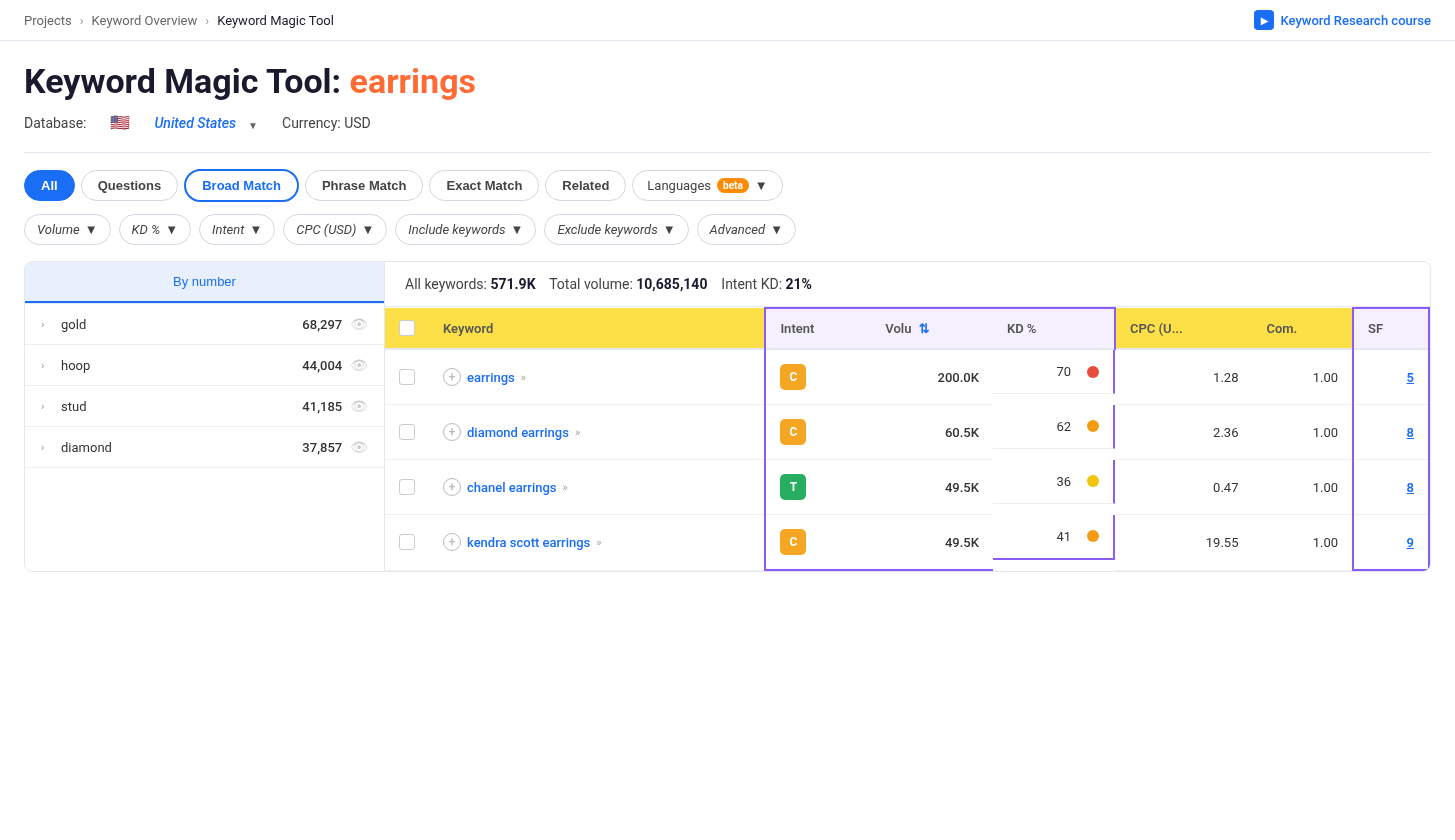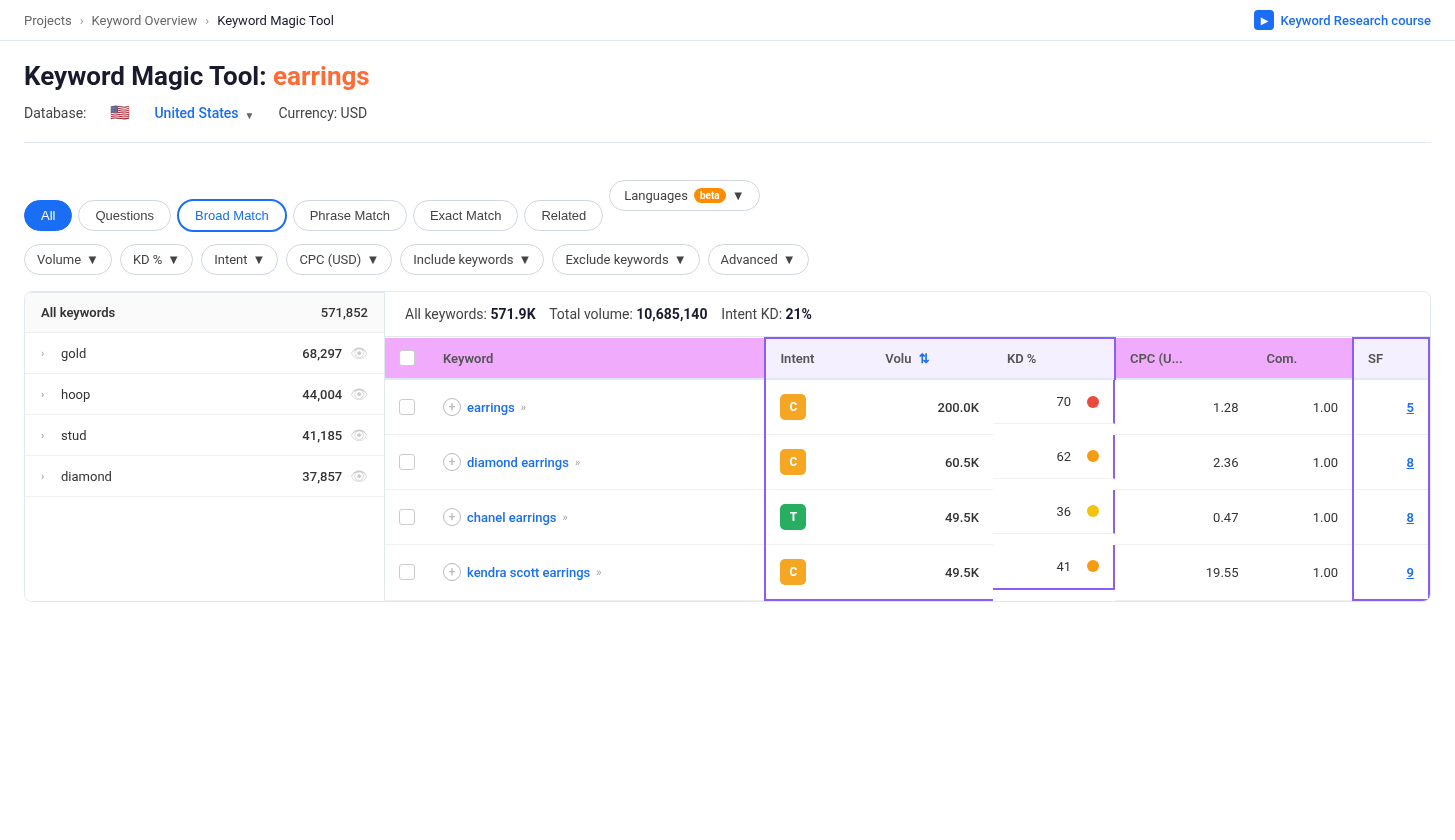--- a/index.html
+++ b/index.html
@@ -9,39 +9,39 @@
     .breadcrumb { display: flex; align-items: center; gap: 8px; color: #666; font-size: 13px; }
     .breadcrumb span { color: #666; }
     .breadcrumb .chevron { color: #999; }
     .breadcrumb .current { color: #1a1a2e; font-weight: 400; }
     .top-bar-right { display: flex; align-items: center; gap: 16px; }
     .course-link { display: flex; align-items: center; gap: 6px; color: #1a6ef5; font-size: 13px; font-weight: 500; cursor: pointer; }
     .course-icon { width: 20px; height: 20px; background: #1a6ef5; border-radius: 4px; display: flex; align-items: center; justify-content: center; color: white; font-size: 10px; }
 
     .main-content { padding: 20px 24px; background: #fff; min-height: 100vh; }
 
-    .page-title { font-size: 26px; font-weight: 700; color: #1a1a2e; margin-bottom: 12px; }
+    .page-title { font-size: 34px; font-weight: 700; color: #1a1a2e; margin-bottom: 12px; }
     .page-title .keyword-highlight { color: #ff6b35; }
 
     .database-row { display: flex; align-items: center; gap: 24px; margin-bottom: 20px; color: #444; font-size: 14px; }
-    .database-value { display: flex; align-items: flex-end; gap: 6px; color: #1a6ef5; cursor: pointer; font-weight: 500; }
+    .database-value { display: flex; align-items: flex-end; gap: 12px; color: #1a6ef5; cursor: pointer; font-weight: 500; font-style: italic; }
     .flag { font-size: 16px; }
     .chevron-down { font-size: 10px; color: #666; }
     .currency { color: #444; }
     .divider-line { border: none; border-top: 1px solid #e2e8f0; margin-bottom: 16px; }
 
     .filter-tabs { display: flex; align-items: center; gap: 6px; margin-bottom: 12px; flex-wrap: wrap; }
-    .tab-btn { padding: 7px 16px; border-radius: 20px; border: 1px solid #d0d7e0; background: #fff; color: #444; font-size: 13px; font-weight: 400; cursor: pointer; margin-top: 40px; }
+    .tab-btn { padding: 7px 16px; border-radius: 20px; border: 1px solid #d0d7e0; background: #fff; color: #444; font-size: 13px; font-weight: 700; cursor: pointer; }
     .tab-btn.active { background: #1a6ef5; color: #fff; border-color: #1a6ef5; }
     .tab-btn.active-outline { background: #fff; color: #1a6ef5; border-color: #1a6ef5; border-width: 2px; }
     .languages-btn { display: flex; align-items: center; gap: 6px; padding: 7px 14px; border-radius: 20px; border: 1px solid #d0d7e0; background: #fff; color: #444; font-size: 13px; cursor: pointer; }
     .beta-badge { background: #ff8c00; color: white; font-size: 10px; font-weight: 700; padding: 2px 6px; border-radius: 10px; }
 
     .filter-row { display: flex; align-items: center; gap: 8px; margin-bottom: 16px; flex-wrap: wrap; }
-    .filter-dropdown { display: flex; align-items: center; gap: 5px; padding: 7px 12px; border-radius: 20px; border: 1px solid #d0d7e0; background: #fff; color: #444; font-size: 13px; cursor: pointer; white-space: nowrap; }
+    .filter-dropdown { display: flex; align-items: center; gap: 5px; padding: 7px 12px; border-radius: 20px; border: 1px solid #d0d7e0; background: #fff; color: #444; font-size: 13px; cursor: pointer; white-space: nowrap; font-style: italic; }
 
     .content-area { display: flex; gap: 0; border: 1px solid #e2e8f0; border-radius: 8px; overflow: hidden; }
 
     .sidebar { width: 360px; min-width: 320px; background: #fff; border-right: 1px solid #e2e8f0; }
     .sidebar-toggle { display: flex; align-items: center; border-bottom: 1px solid #e2e8f0; }
     .toggle-btn { flex: 1; padding: 12px 16px; border: none; background: #fff; color: #444; font-size: 13px; font-weight: 500; cursor: pointer; }
     .toggle-btn.active { background: #e8f0fe; color: #1a6ef5; border-bottom: 2px solid #1a6ef5; }
     .sidebar-list { padding: 0; }
     .sidebar-row { display: flex; align-items: center; padding: 12px 16px; border-bottom: 1px solid #f0f0f0; gap: 8px; }
     .sidebar-row.header-row { font-weight: 600; color: #333; background: #fafafa; }
@@ -49,21 +49,21 @@
     .sidebar-row .keyword-name { flex: 1; color: #333; font-size: 13px; }
     .sidebar-row .keyword-count { color: #333; font-size: 13px; font-weight: 500; min-width: 60px; text-align: right; }
     .eye-icon { color: #ccc; cursor: pointer; font-size: 14px; }
 
     .main-table { flex: 1; background: #fff; }
     .stats-bar { padding: 14px 20px; font-size: 14px; color: #444; border-bottom: 1px solid #e2e8f0; }
     .stats-bar strong { color: #1a1a2e; }
 
     .table-wrapper { overflow-x: auto; }
     table { width: 100%; border-collapse: collapse; }
-    thead tr { background: #f0abfc; border-bottom: 2px solid #e2e8f0; }
+    thead tr { background: #fde047; border-bottom: 2px solid #e2e8f0; }
     th { padding: 12px 14px; text-align: left; font-size: 13px; font-weight: 600; color: #555; white-space: nowrap; }
     th .sort-icon { color: #1a6ef5; margin-left: 4px; }
     td { padding: 14px 14px; border-bottom: 1px solid #f0f0f0; font-size: 13px; color: #333; vertical-align: middle; }
 
     .checkbox-cell { width: 40px; }
     .checkbox { width: 16px; height: 16px; border: 1.5px solid #ccc; border-radius: 3px; cursor: pointer; background: #fff; }
 
     .keyword-cell { min-width: 200px; }
     .keyword-link { color: #1a6ef5; text-decoration: none; font-weight: 500; display: flex; align-items: center; gap: 6px; }
     .plus-icon { width: 18px; height: 18px; border: 1.5px solid #bbb; border-radius: 50%; display: inline-flex; align-items: center; justify-content: center; color: #bbb; font-size: 12px; cursor: pointer; }
@@ -167,27 +167,24 @@
     <div class="filter-dropdown">
       <span>Advanced</span>
       <span>▼</span>
     </div>
   </div>
 
   <div class="content-area">
 
     <div class="sidebar">
       <div class="sidebar-toggle">
+        <button class="toggle-btn active">By number</button>
       </div>
       <div class="sidebar-list">
 
-        <div class="sidebar-row header-row">
-          <span class="keyword-name">All keywords</span>
-          <span class="keyword-count">571,852</span>
-        </div>
 
         <div class="sidebar-row">
           <span class="expand-icon">›</span>
           <span class="keyword-name">gold</span>
           <span class="keyword-count">68,297</span>
           <span class="eye-icon">👁</span>
         </div>
 
         <div class="sidebar-row">
           <span class="expand-icon">›</span>

